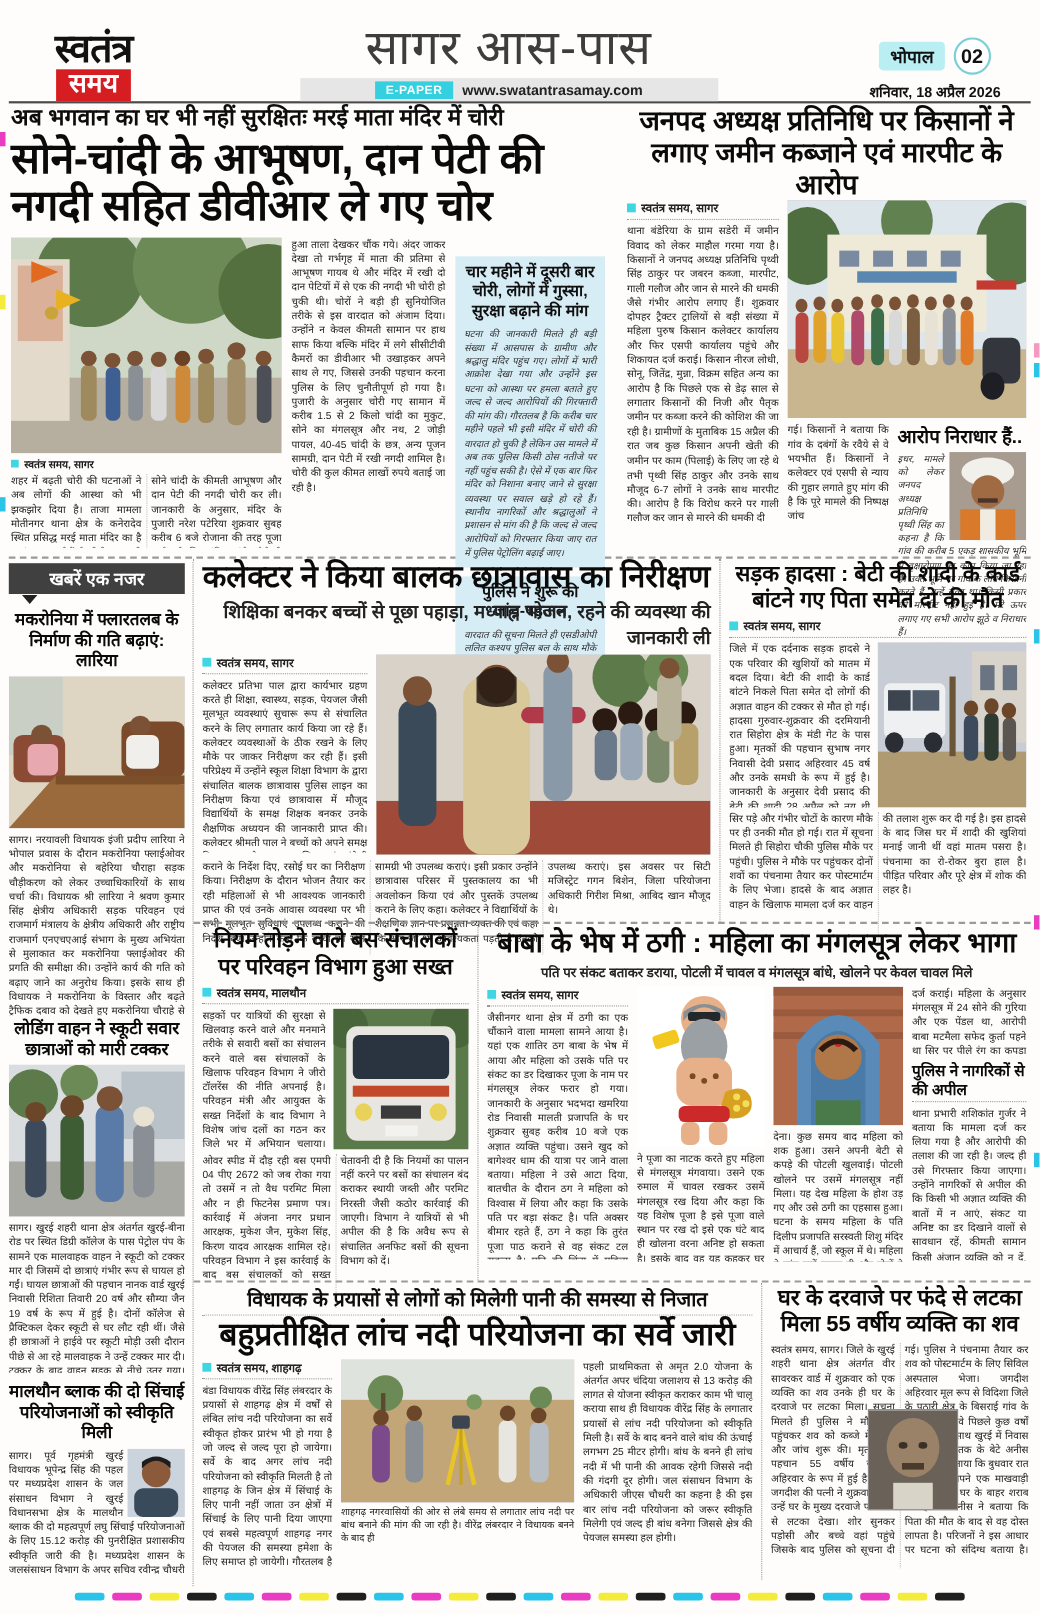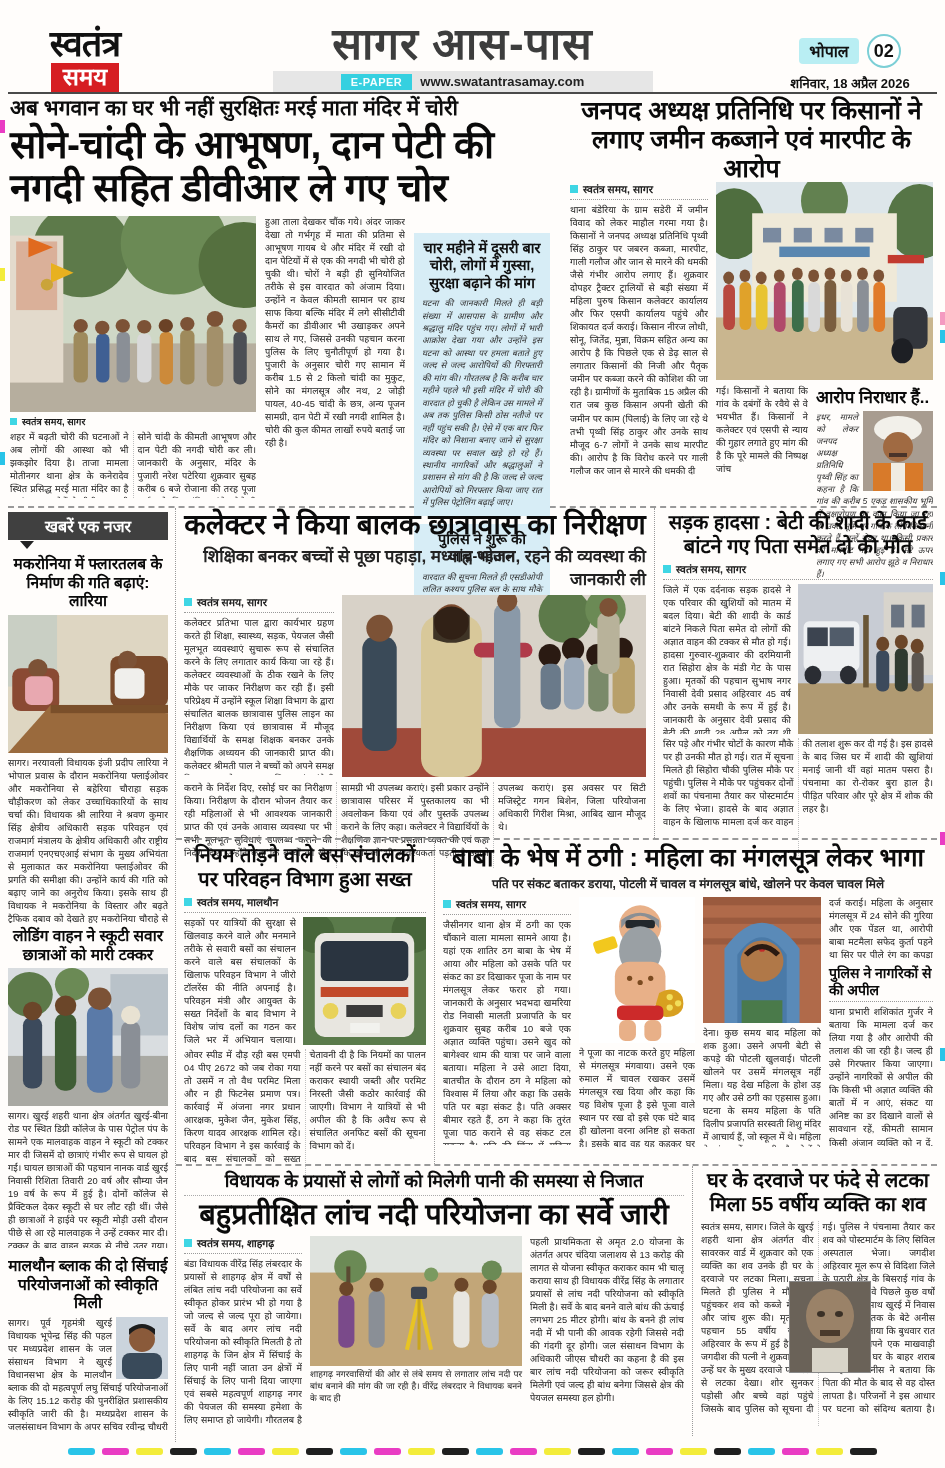--- a/index.html
+++ b/index.html
@@ -10,21 +10,21 @@
     color:#1c1c1c; position: relative; background:#fffdfb;
   }
   .page { width:945px; height:1468px; position:relative; padding:6px 8px 0 8px; }
 
   
   .masthead { display:flex; align-items:flex-end; height:88px; border-bottom:2px solid #4a4a4a; padding:2px 2px 0 2px; }
   .logo { width:150px; text-align:center; padding-top:2px; }
   .logo-top { font-size:36px; font-weight:800; color:#111; letter-spacing:-1px; line-height:1.0; }
   .logo-bottom { display:inline-block; background:#d61e22; color:#fff; font-weight:800; font-size:24px; line-height:1.05; padding:1px 12px 3px; margin-top:1px; }
   .mast-center { flex:1; text-align:center; }
-  .mast-title { font-size:44px; font-weight:700; color:#3d3d3d; line-height:1.05; letter-spacing:1px; }
+  .mast-title { font-size:44px; font-weight:400; color:#3d3d3d; line-height:1.05; letter-spacing:1px; }
   .mast-bar { margin:4px auto 0; width:380px; background:#e6e6e6; height:21px; display:flex; align-items:center; justify-content:center; gap:8px; }
   .epaper { background:#35d0e0; color:#f4fdfe; font-weight:700; font-size:11px; padding:2px 10px; letter-spacing:0.5px; }
   .site { font-size:13px; font-weight:700; color:#222; }
   .mast-right { width:170px; text-align:center; padding-top:8px; }
   .ed-row { display:flex; align-items:center; justify-content:center; gap:8px; }
   .edition { background:#b9eef3; border-radius:4px; padding:2px 10px; font-weight:800; font-size:16px; color:#111; }
   .pageno { width:34px; height:34px; border:2px solid #7ccfd6; border-radius:50%; background:#fff; font-weight:800; font-size:18px; color:#111; display:flex; align-items:center; justify-content:center; }
   .date { margin-top:6px; font-weight:700; font-size:13px; color:#111; }
 
   

